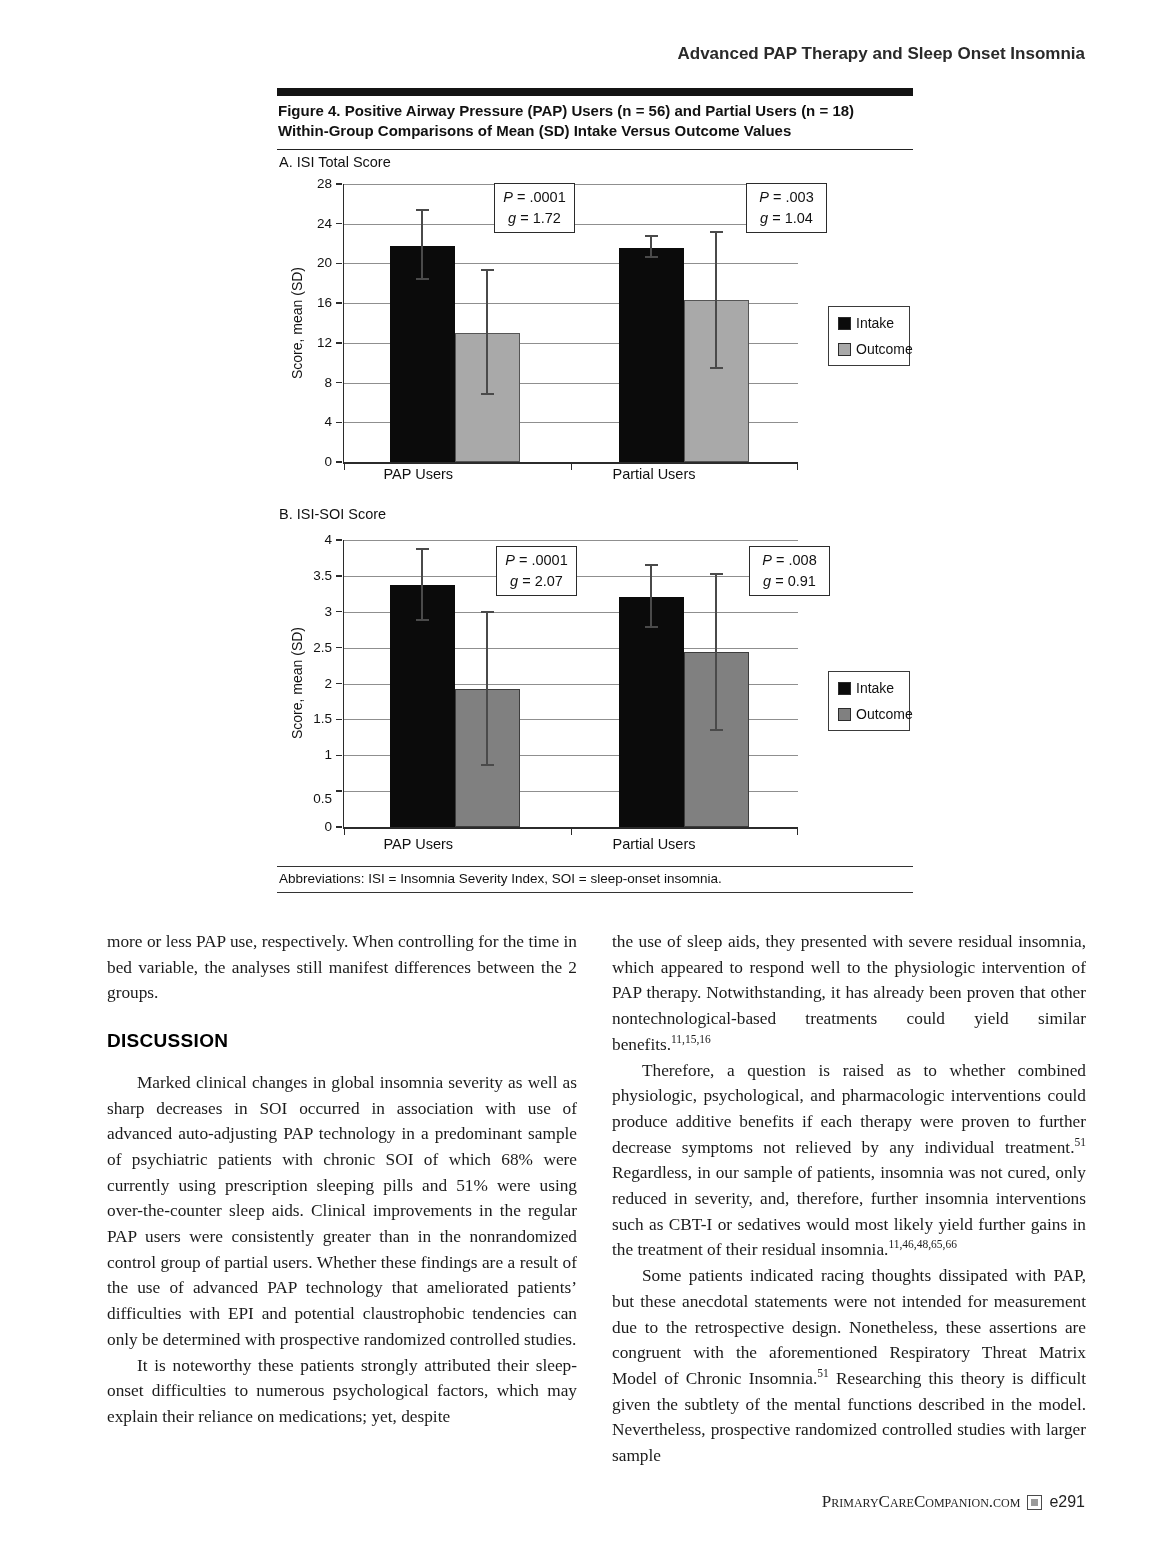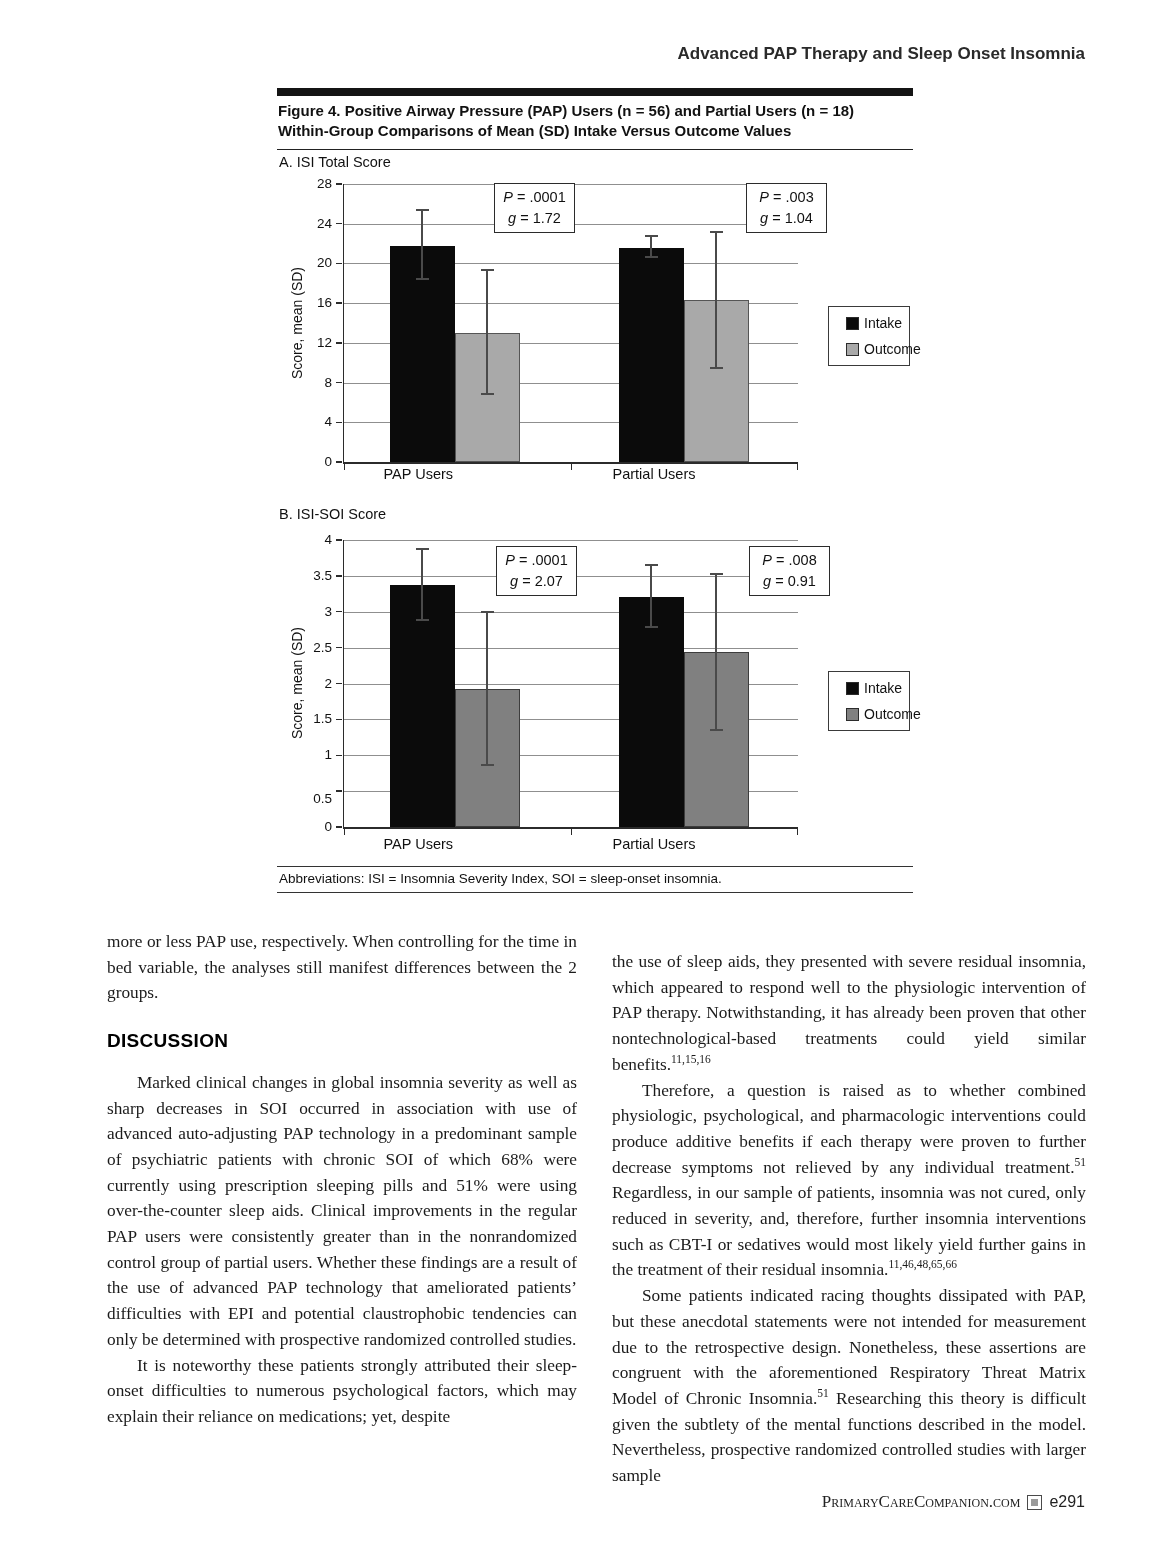--- a/index.html
+++ b/index.html
@@ -22,32 +22,32 @@
   .ytick-label{position:absolute;width:34px;text-align:right;font-size:13.5px;color:#111;height:16px;line-height:16px;}
   .ytick-mark{position:absolute;width:6px;height:1.4px;background:#2b2b2b;left:-8px;}
   .xtick-mark{position:absolute;width:1.4px;height:6px;background:#2b2b2b;bottom:-8px;}
   .bar{position:absolute;bottom:0;z-index:1;box-sizing:border-box;}
   .errline{position:absolute;width:2px;background:#4a4a4a;z-index:2;}
   .errcap{position:absolute;width:13px;height:2px;background:#4a4a4a;z-index:2;}
   .ann-box{position:absolute;background:#fff;border:1.6px solid #2b2b2b;z-index:3;width:79px;
            text-align:center;font-size:14.5px;line-height:1.45;padding:3px 0;color:#111;}
   .cat-label{position:absolute;width:140px;font-size:14.5px;color:#111;}
   .legend{position:absolute;left:551px;width:82px;background:#fff;border:1.5px solid #3a3a3a;
-          padding:8px 0 8px 17px;box-sizing:border-box;}
+          padding:8px 0 8px 9px;box-sizing:border-box;}
   .legend-row{display:flex;align-items:center;gap:5px;font-size:14px;color:#111;}
   .legend-row + .legend-row{margin-top:10px;}
   .legend-swatch{width:13px;height:13px;box-sizing:border-box;border:1px solid #2b2b2b;flex:none;}
   .abbrev{position:absolute;left:0;top:778px;width:100%;border-top:1.3px solid #333;
           border-bottom:1.3px solid #333;padding:4px 2px 6px 2px;box-sizing:border-box;
           font-size:13.5px;color:#111;}
   
   .col{position:absolute;top:929px;font-family:"Liberation Serif",serif;font-size:17.3px;
        line-height:25.7px;color:#1b1b1b;text-align:justify;}
   .col-left{left:107px;width:470px;}
-  .col-right{left:612px;width:474px;margin-top:20px;}
+  .col-right{left:612px;width:474px;}
   .col p{margin:0;}
   .col p.indent{text-indent:30px;}
   .col h2{font-family:"Liberation Sans",sans-serif;font-size:19px;font-weight:700;
           letter-spacing:.3px;color:#000;margin:22px 0 16px 0;text-align:left;}
   .col sup{font-size:11.5px;line-height:0;}
   
   .footer-left{position:absolute;left:107px;top:1490px;font-size:15.5px;line-height:22px;color:#222;}
   .footer-right{position:absolute;top:1492px;right:85px;display:flex;align-items:center;gap:7px;}
   .footer-site{font-family:"Liberation Serif",serif;font-variant:small-caps;font-size:17px;color:#222;}
   .footer-icon{width:13px;height:13px;border:1.6px solid #4a4a4a;background:#fff;

